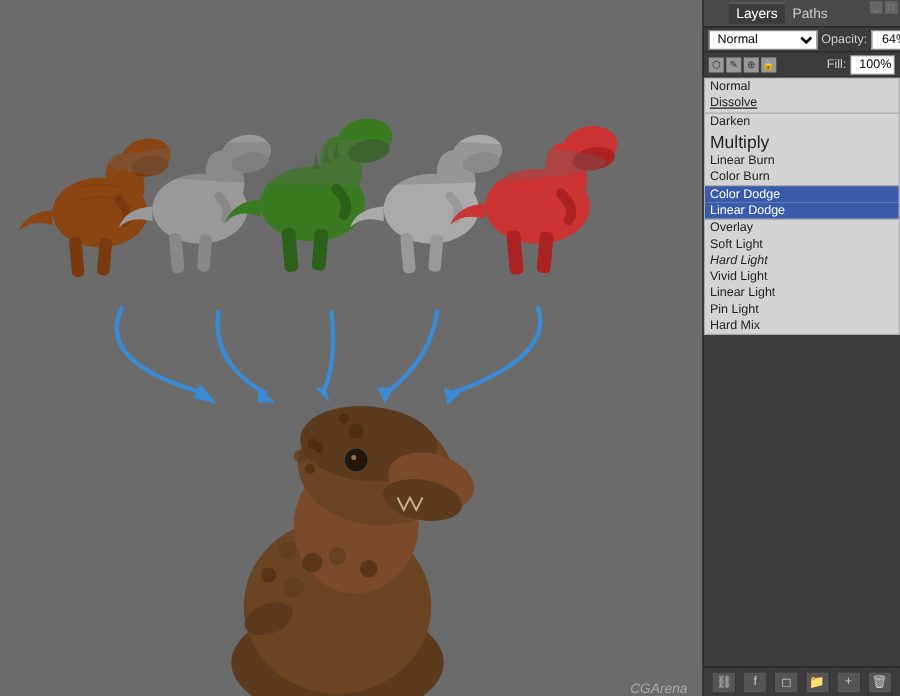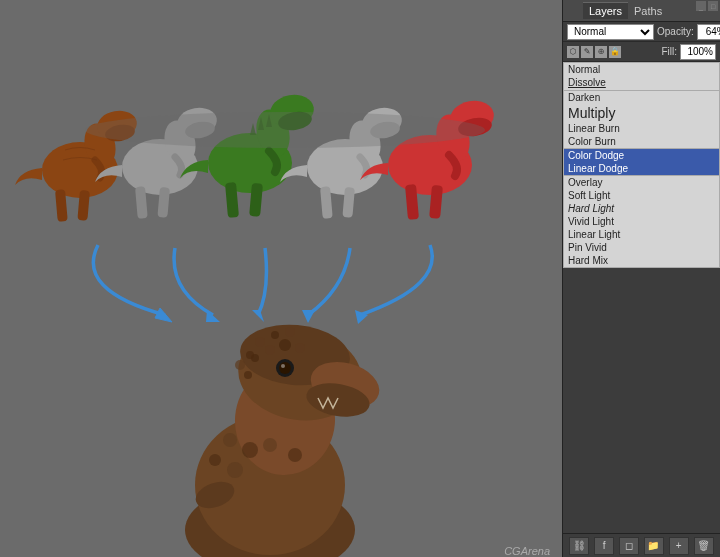--- a/index.html
+++ b/index.html
@@ -403,21 +403,21 @@
         <div class="bli" style="padding:1px 4px; font-size:14px; color:#222;">Multiply</div>
         <div class="bli" style="padding:1px 4px; font-size:10px; color:#222;">Linear Burn</div>
         <div class="bli" style="padding:1px 4px; font-size:10px; color:#222;">Color Burn</div>
         <div class="bli sep" style="padding:1px 4px; font-size:10px; color:#222; border-top:1px solid #aaa; background:#3a5aaa; color:#fff;">Color Dodge</div>
         <div class="bli" style="padding:1px 4px; font-size:10px; color:#222; background:#3a5aaa; color:#fff;">Linear Dodge</div>
         <div class="bli sep" style="padding:1px 4px; font-size:10px; color:#222; border-top:1px solid #aaa;">Overlay</div>
         <div class="bli" style="padding:1px 4px; font-size:10px; color:#222;">Soft Light</div>
         <div class="bli" style="padding:1px 4px; font-size:10px; color:#222;font-style:italic;">Hard Light</div>
         <div class="bli" style="padding:1px 4px; font-size:10px; color:#222;">Vivid Light</div>
         <div class="bli" style="padding:1px 4px; font-size:10px; color:#222;">Linear Light</div>
-        <div class="bli" style="padding:1px 4px; font-size:10px; color:#222;">Pin Vivid</div>
+        <div class="bli" style="padding:1px 4px; font-size:10px; color:#222;">Pin Light</div>
         <div class="bli" style="padding:1px 4px; font-size:10px; color:#222;">Hard Mix</div>
       </div>
 
       <div class="layer-item" style="position:absolute; right:0; top:0; width:55px; border-left:1px solid #2a2a2a;">
         <div style="display:flex; flex-direction:column; width:100%; height:100%; padding:2px; gap:1px;">
           <div style="display:flex; align-items:center; gap:2px;">
             <span style="font-size:9px; color:#ccc;">Shadow</span>
           </div>
           <div style="width:40px; height:32px; background: linear-gradient(135deg, #CC6633 0%, #DD7744 50%, #BB5522 100%); border:1px solid #666; border-radius:1px;"></div>
           <div style="display:flex; align-items:center; gap:2px;">

